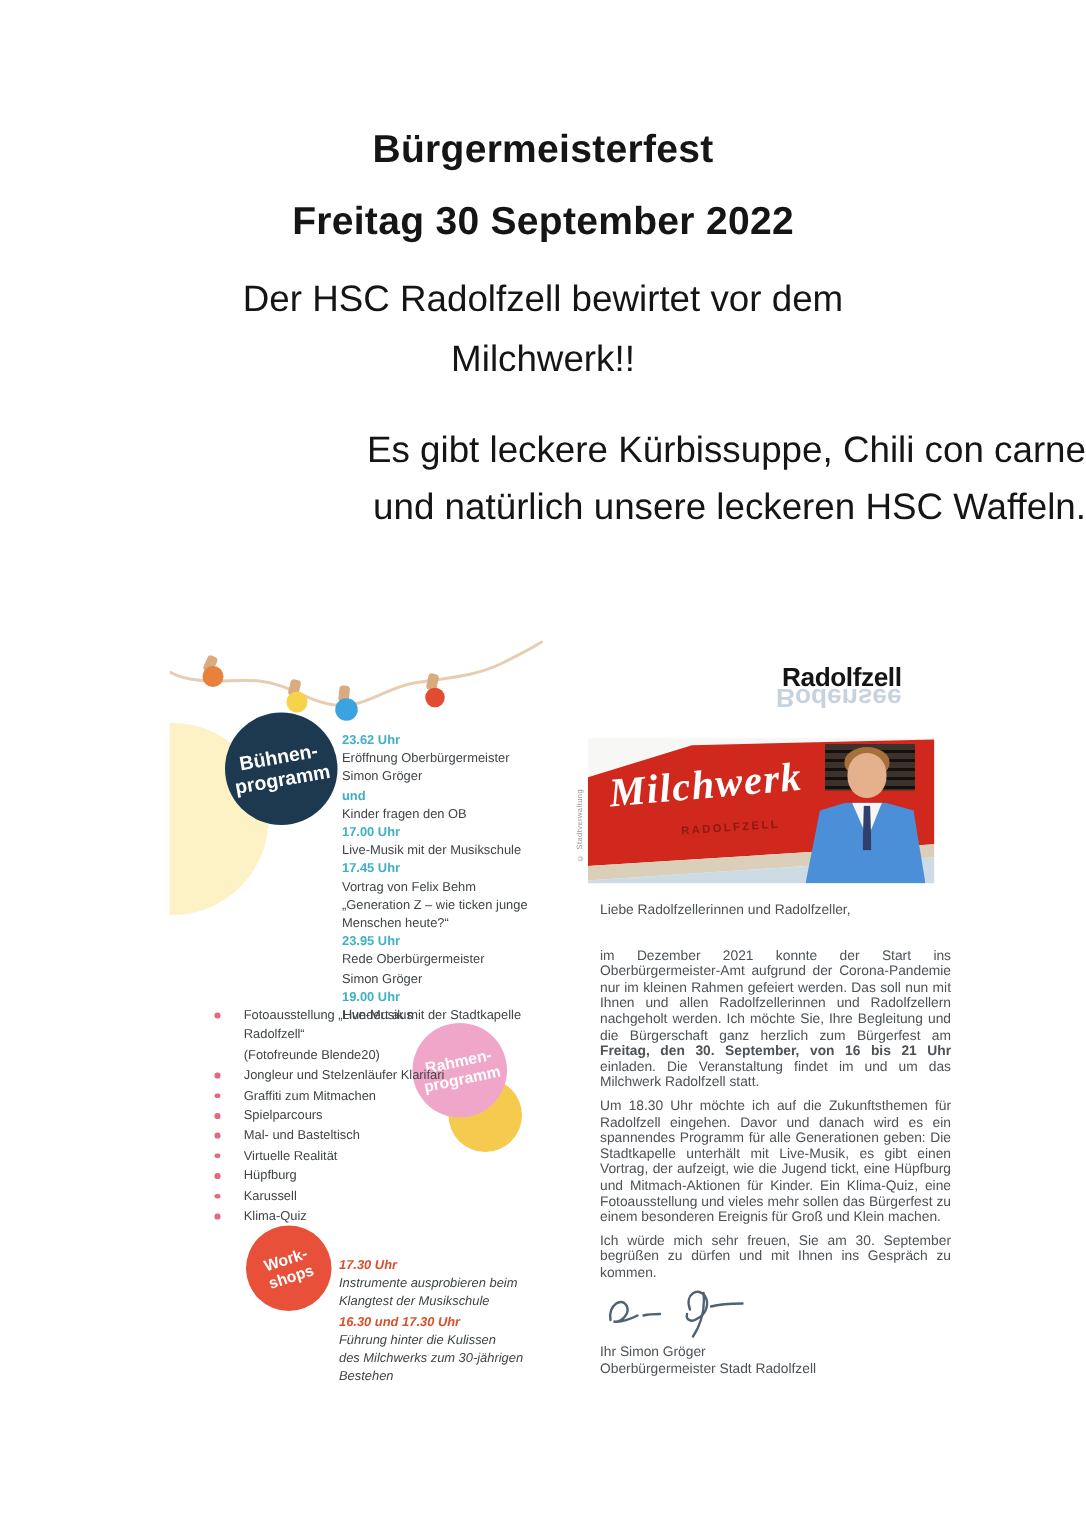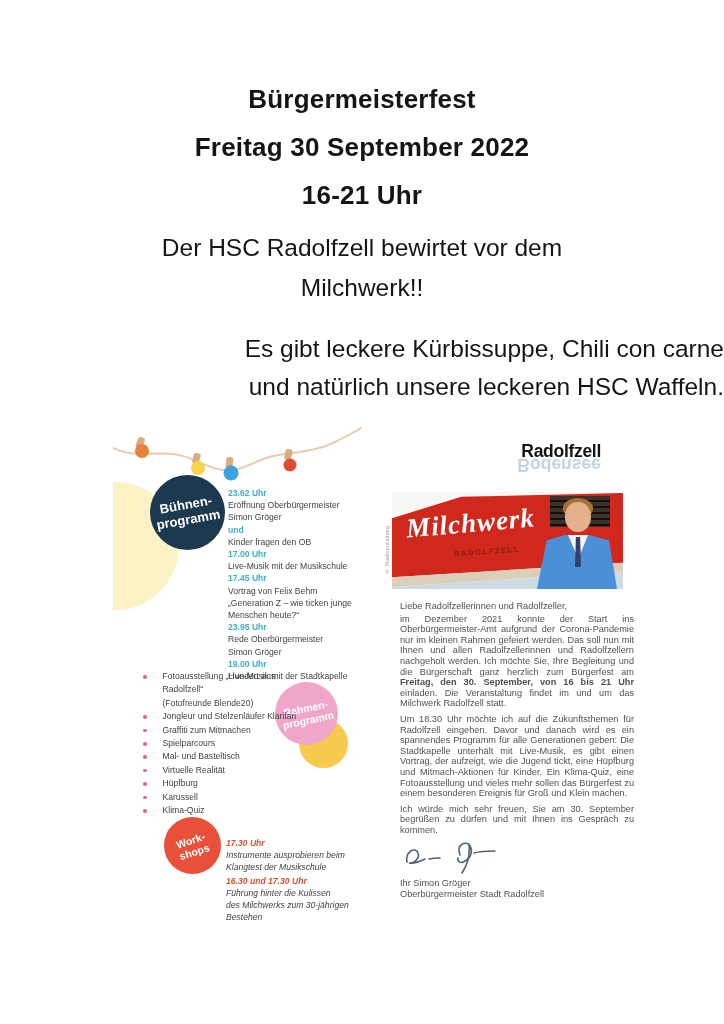--- a/index.html
+++ b/index.html
@@ -60,35 +60,34 @@
   .man .tie    { position:absolute; left:38px; top:40px; width:6px; height:30px; background:#31406b;
                  clip-path:polygon(15% 0, 85% 0, 100% 100%, 0 100%); }
   .sign-script { position:absolute; left:14px; top:16px; font-family:"Liberation Serif", serif; font-style:italic;
                  font-weight:700; font-size:27px; color:#fff; transform:rotate(-5deg); letter-spacing:1px; z-index:3; }
   .sign-sub { position:absolute; left:62px; top:55px; font-size:7.5px; font-weight:700; letter-spacing:1.6px;
               color:#8c1a12; transform:rotate(-4deg); z-index:3; }
   .credit { position:absolute; left:-4px; top:88px; writing-mode:vertical-rl; transform:rotate(180deg);
             font-size:5px; color:#979797; letter-spacing:.3px; }
   .letter { position:absolute; left:12px; top:163px; width:234px; font-size:9.2px; line-height:10.6px;
             color:#4d5256; text-align:justify; }
-  .letter .greeting { margin-bottom:2px; text-align:left; }
+  .letter .greeting { margin-bottom:20px; text-align:left; }
   .letter p { margin:0 0 5px; }
   .letter b { font-weight:700; }
   .sig-svg { display:block; margin:3px 0 4px 2px; width:100px; height:34px; }
   .sig-name, .sig-title { font-size:9.2px; line-height:11px; text-align:left; }
 </style>
 </head>
 <body>
 
 <div id="page">
 
   <div class="header">
     <div class="h1">Bürgermeisterfest</div>
     <div class="h1">Freitag 30 September 2022</div>
-    <div class="h1">16-21 Uhr</div>
     <div class="h-sub1 pre">Der HSC Radolfzell bewirtet vor dem
 Milchwerk!!</div>
     <div class="h-sub2 pre">Es gibt leckere Kürbissuppe, Chili con carne
 und natürlich unsere leckeren HSC Waffeln.</div>
   </div>
 
   <div class="flyer-left">
     <svg class="lights" viewBox="0 0 250 66">
       <path d="M0,24 C20,34 40,28 60,30 C80,32 92,44 110,46 C130,48 142,36 160,32 C180,28 202,28 222,18 C232,13 242,8 248,4" fill="none" stroke="#e7cdb4" stroke-width="2" stroke-linecap="round"></path>
       <g>

